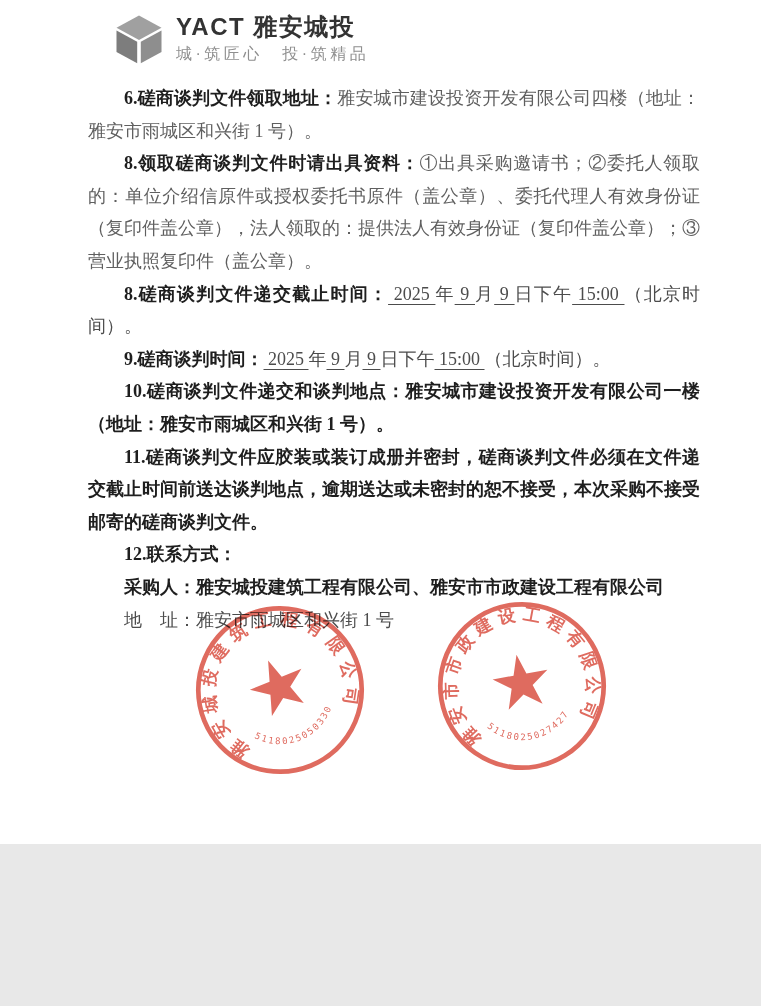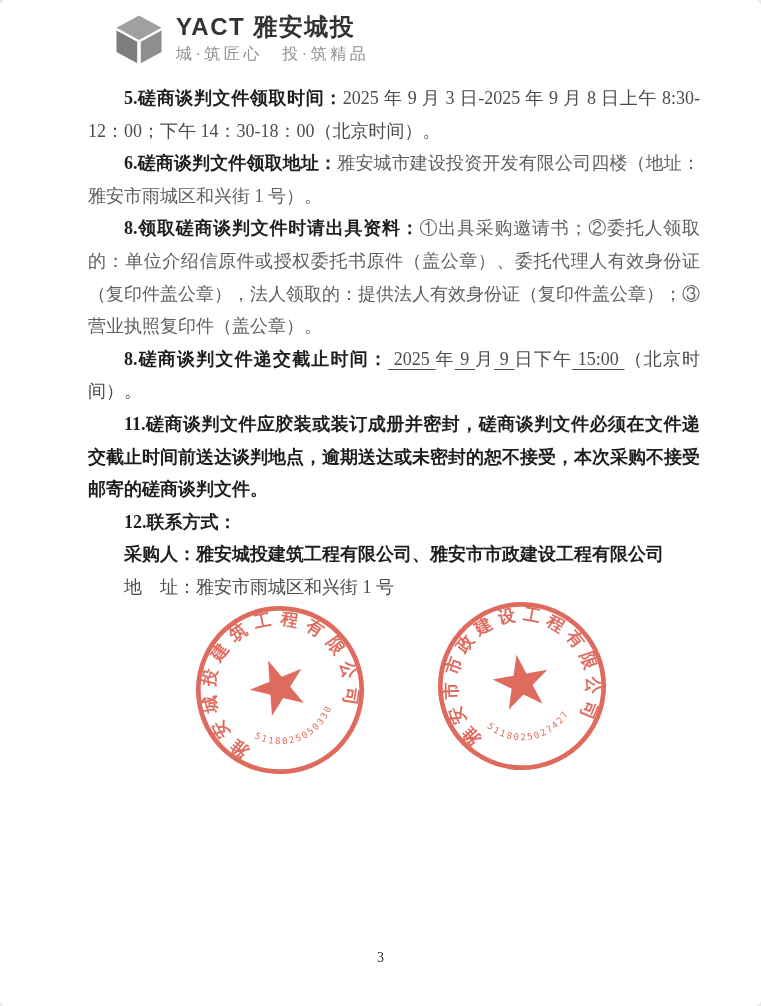--- a/index.html
+++ b/index.html
@@ -1,18 +1,18 @@
 <!DOCTYPE html>
 <html><head>
 <meta charset="utf-8">
 <style>
   html,body{margin:0;padding:0;background:#e8e8e8;}
   .page{
-    position:relative;width:761px;height:1006px;margin:0 auto;background:#ffffff;
-    font-family:"Liberation Serif","DejaVu Serif",serif;overflow:hidden;border-radius:6px;
+    position:relative;width:761px;height:844px;margin:0 auto;background:#ffffff;
+    font-family:"Liberation Serif","DejaVu Serif",serif;overflow:hidden;
   }
   
   .logo{position:absolute;left:112px;top:12px;display:flex;align-items:center;gap:10px;}
   .cube-wrap{width:54px;height:54px;flex:0 0 auto;}
   .logo-text{display:flex;flex-direction:column;}
   .brand{
     font-family:"Liberation Sans","DejaVu Sans",sans-serif;font-weight:bold;
     font-size:24px;color:#333;letter-spacing:1.5px;line-height:26px;
   }
   .tagline{
@@ -62,30 +62,31 @@
         <polygon points="55,20.5 32,33 32,57 55,44.5" fill="#8e8e8e"></polygon>
       </svg>
     </div>
     <div class="logo-text">
       <div class="brand">YACT 雅安城投</div>
       <div class="tagline">城·筑匠心　投·筑精品</div>
     </div>
   </header>
 
   <main class="content">
-    <p><b>5.磋商谈判文件领取时间：</b><span>2025 年 9 月 3 日-2025 年 9 月 8 日上午 8:30-12：00；下午 14：30-18：00（北京时间）。</span></p>
 
     <p><b>6.磋商谈判文件领取地址：</b><span class="light">雅安城市建设投资开发有限公司四楼（地址：雅安市雨城区和兴街 1 号）。</span></p>
 
     <p><b>8.领取磋商谈判文件时请出具资料：</b><span class="light">①出具采购邀请书；②委托人领取的：单位介绍信原件或授权委托书原件（盖公章）、委托代理人有效身份证（复印件盖公章），法人领取的：提供法人有效身份证（复印件盖公章）；③营业执照复印件（盖公章）。</span></p>
 
 
     <p><b>8.磋商谈判文件递交截止时间：</b><u> 2025 </u><span>年</span><u> 9 </u><span>月</span><u> 9 </u><span>日下午</span><u> 15:00 </u><span>（北京时间）。</span></p>
 
+    <p><b>9.磋商谈判时间：</b><u> 2025 </u><span>年</span><u> 9 </u><span>月</span><u> 9 </u><span>日下午</span><u> 15:00 </u><span>（北京时间）。</span></p>
 
+    <p class="bold-para"><span>10.磋商谈判文件递交和谈判地点：</span><span>雅安城市建设投资开发有限公司一楼（地址：雅安市雨城区和兴街 1 号）。</span></p>
 
     <p class="bold-para"><span>11.磋商谈判文件应胶装或装订成册并密封，磋商谈判文件必须在文件递交截止时间前送达谈判地点，逾期送达或未密封的恕不接受，本次采购不接受邮寄的磋商谈判文件。</span></p>
 
     <p class="bold-para"><span>12.联系方式：</span></p>
 
     <p class="bold-para contact-line"><span>采购人：雅安城投建筑工程有限公司、雅安市市政建设工程有限公司</span></p>
     <p class="contact-line"><span>地　址：雅安市雨城区和兴街 1 号</span></p>
   </main>
 
   <div class="stamp stamp-left">

